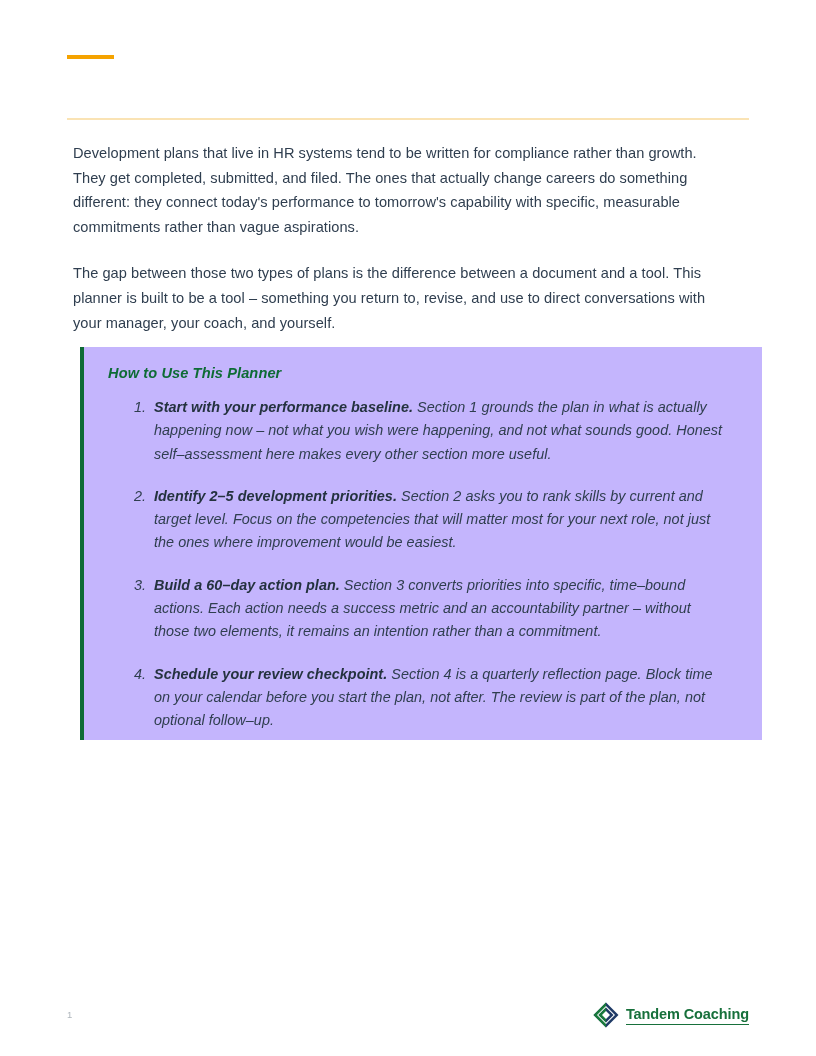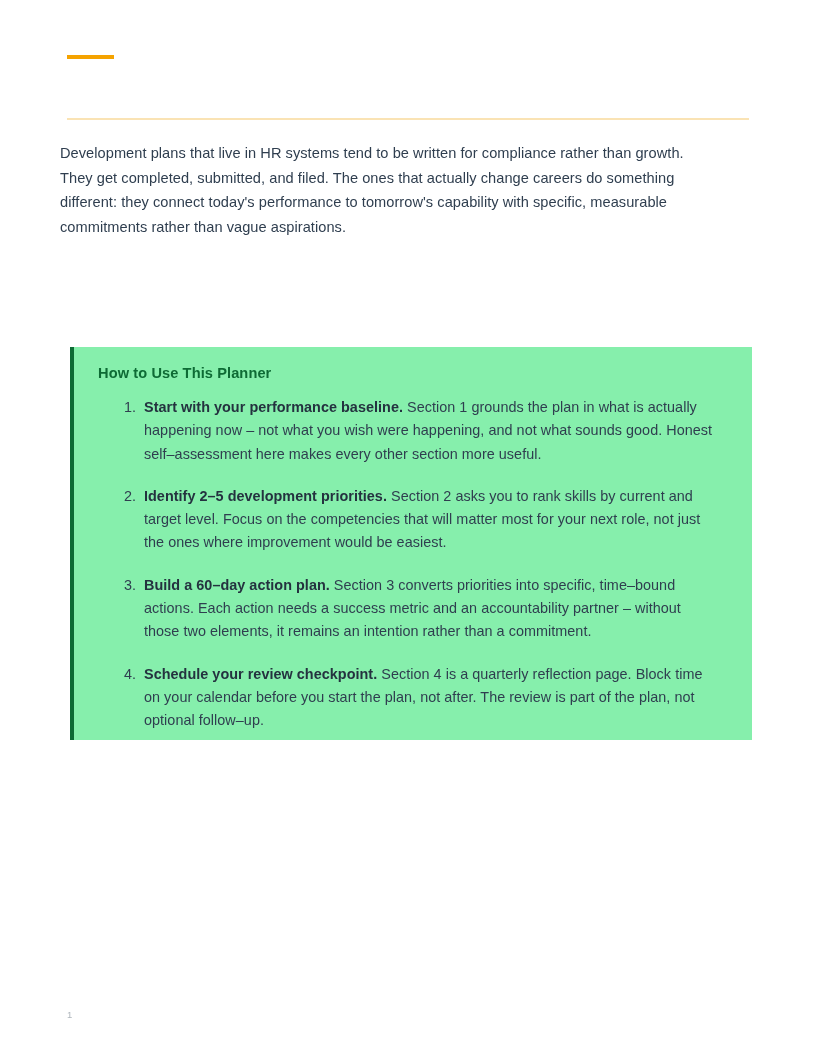--- a/index.html
+++ b/index.html
@@ -51,44 +51,45 @@
     left: 67px;
     top: 118px;
     width: 682px;
     height: 2px;
     background: #FAE3B4;
   }
 
   
   .body-block {
     position: absolute;
-    left: 60px;
+    left: 73px;
     top: 141px;
     width: 660px;
   }
 
   .para {
     margin: 0 0 22px 0;
     font-size: 14.6px;
     line-height: 24.6px;
     color: #2F3E4F;
     letter-spacing: 0.05px;
   }
   .para:last-child { margin-bottom: 0; }
 
   
   .callout {
     position: absolute;
-    left: 70px;
+    left: 80px;
     top: 347px;
     width: 682px;
     height: 393px;
     box-sizing: border-box;
-    background: #86efac;
+    background: #c4b5fd;
     border-left: 4px solid #0E6B35;
+    font-style: italic;
   }
 
   .callout-inner {
     padding: 18px 22px 0 24px;
   }
 
   .callout-heading {
     margin: 0 0 15px 0;
     font-size: 14.6px;
     font-weight: 700;
@@ -162,30 +163,48 @@
 
 <div class="page">
 
   <div class="accent-bar"></div>
 
 
   <div class="title-rule"></div>
 
   <div class="body-block">
     <p class="para">Development plans that live in HR systems tend to be written for compliance rather than growth. They get completed, submitted, and filed. The ones that actually change careers do something different: they connect today's performance to tomorrow's capability with specific, measurable commitments rather than vague aspirations.</p>
+    <p class="para">The gap between those two types of plans is the difference between a document and a tool. This planner is built to be a tool – something you return to, revise, and use to direct conversations with your manager, your coach, and yourself.</p>
   </div>
 
   <div class="callout">
     <div class="callout-inner">
       <div class="callout-heading">How to Use This Planner</div>
       <ol class="callout-list">
         <li><span class="lead">Start with your performance baseline.</span><span> Section 1 grounds the plan in what is actually happening now – not what you wish were happening, and not what sounds good. Honest self–assessment here makes every other section more useful.</span></li>
         <li><span class="lead">Identify 2–5 development priorities.</span><span> Section 2 asks you to rank skills by current and target level. Focus on the competencies that will matter most for your next role, not just the ones where improvement would be easiest.</span></li>
         <li><span class="lead">Build a 60–day action plan.</span><span> Section 3 converts priorities into specific, time–bound actions. Each action needs a success metric and an accountability partner – without those two elements, it remains an intention rather than a commitment.</span></li>
         <li><span class="lead">Schedule your review checkpoint.</span><span> Section 4 is a quarterly reflection page. Block time on your calendar before you start the plan, not after. The review is part of the plan, not optional follow–up.</span></li>
       </ol>
     </div>
   </div>
 
   <div class="page-number">1</div>
 
+  <div class="brand">
+    <span class="brand-mark">
+      <svg viewBox="0 0 52 52" width="26" height="26" xmlns="http://www.w3.org/2000/svg" aria-hidden="true">
+
+        <path d="M26 1 L51 26 L26 51 L1 26 Z" fill="#1F3A66"></path>
+        <path d="M26 1 L1 26 L26 51 Z" fill="#1A7A3C"></path>
+
+        <path d="M26 8 L44 26 L26 44 L8 26 Z" fill="#FFFFFF"></path>
+
+        <path d="M26 11 L41 26 L26 41 L11 26 Z" fill="#1F3A66"></path>
+        <path d="M26 11 L11 26 L26 41 Z" fill="#1A7A3C"></path>
+
+        <path d="M26 18 L34 26 L26 34 L18 26 Z" fill="#FFFFFF"></path>
+      </svg>
+    </span>
+    <span class="brand-name">Tandem Coaching</span>
+  </div>
 
 </div>
 
 </body></html>

